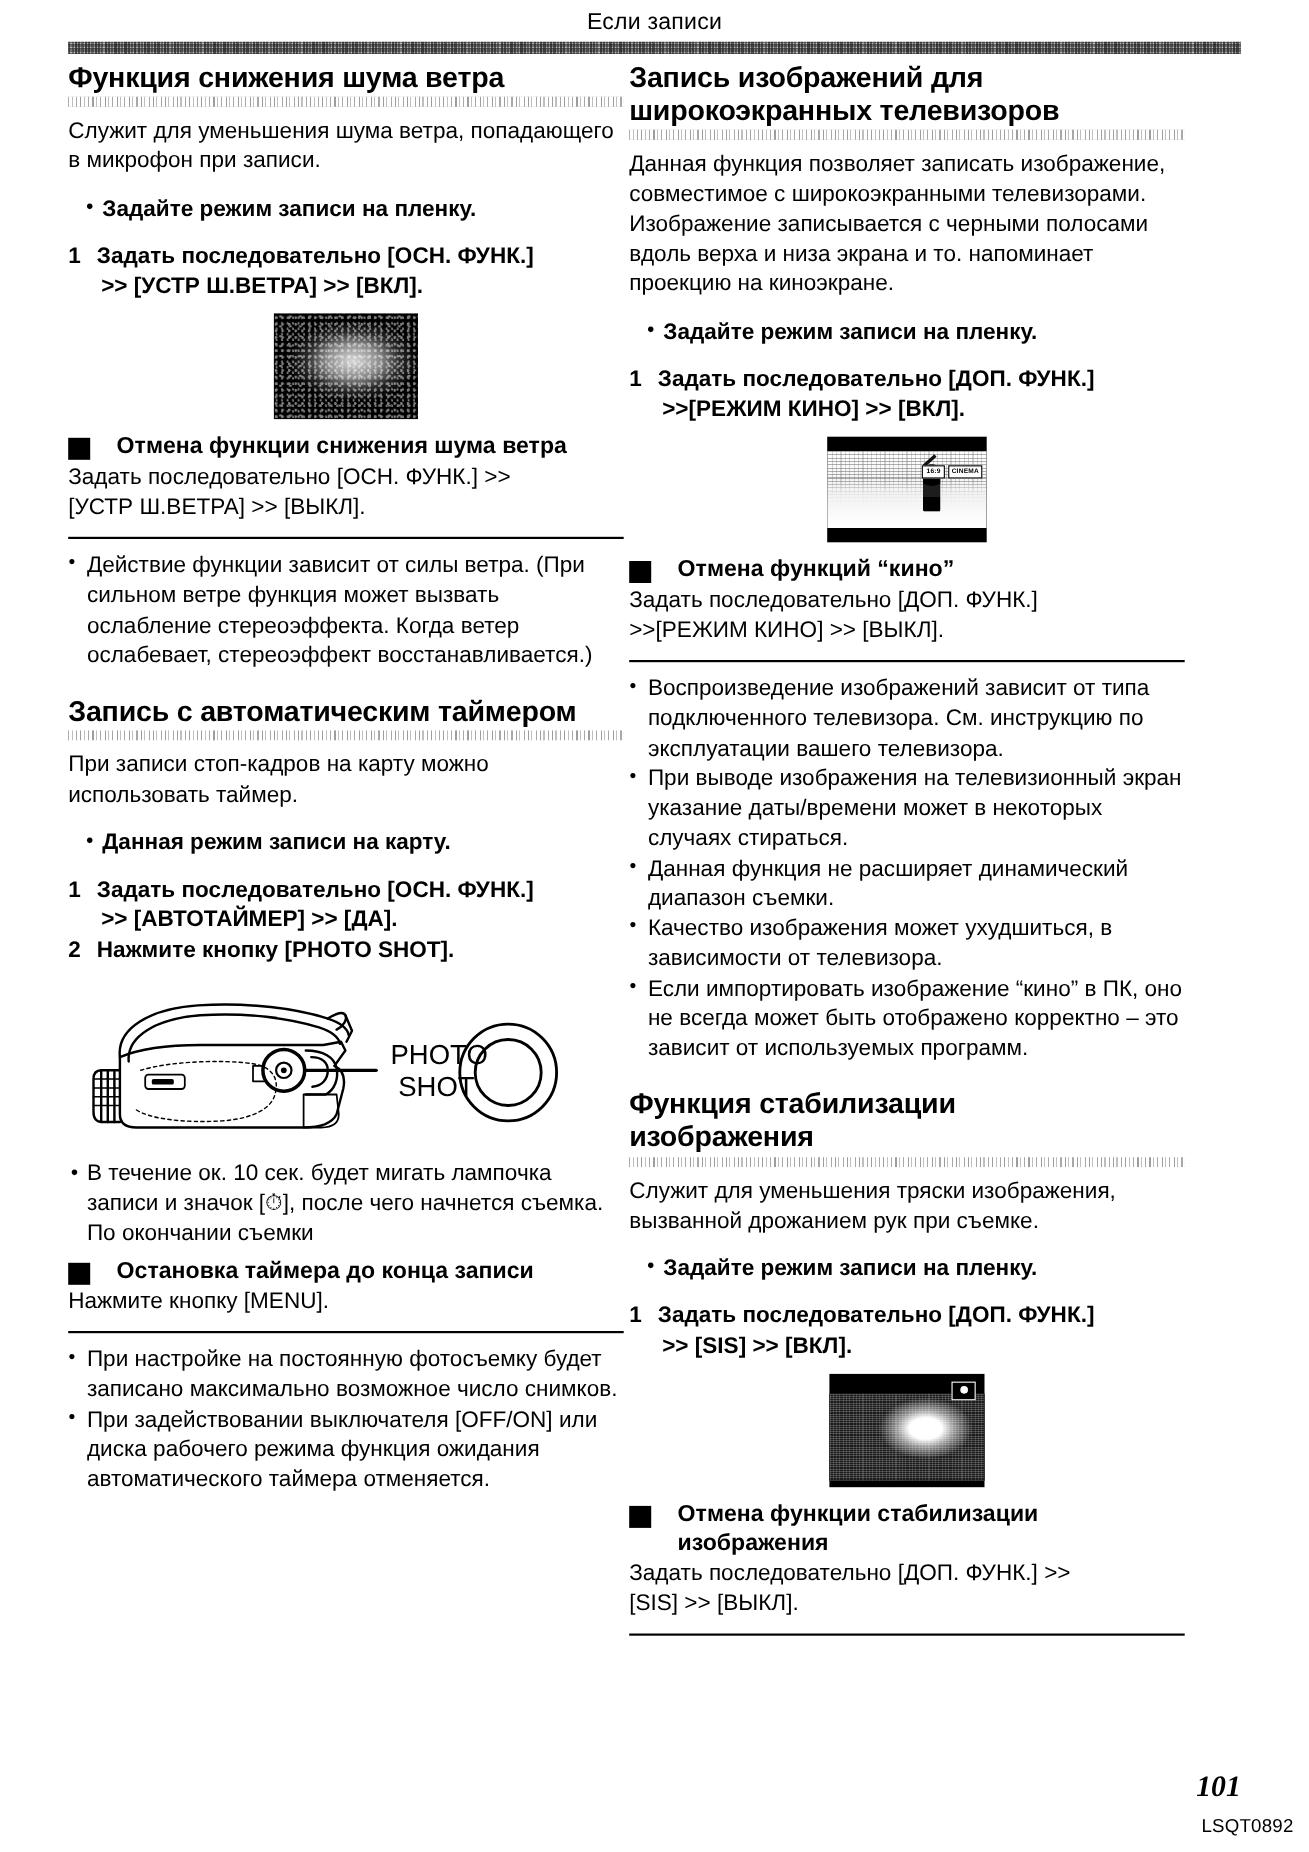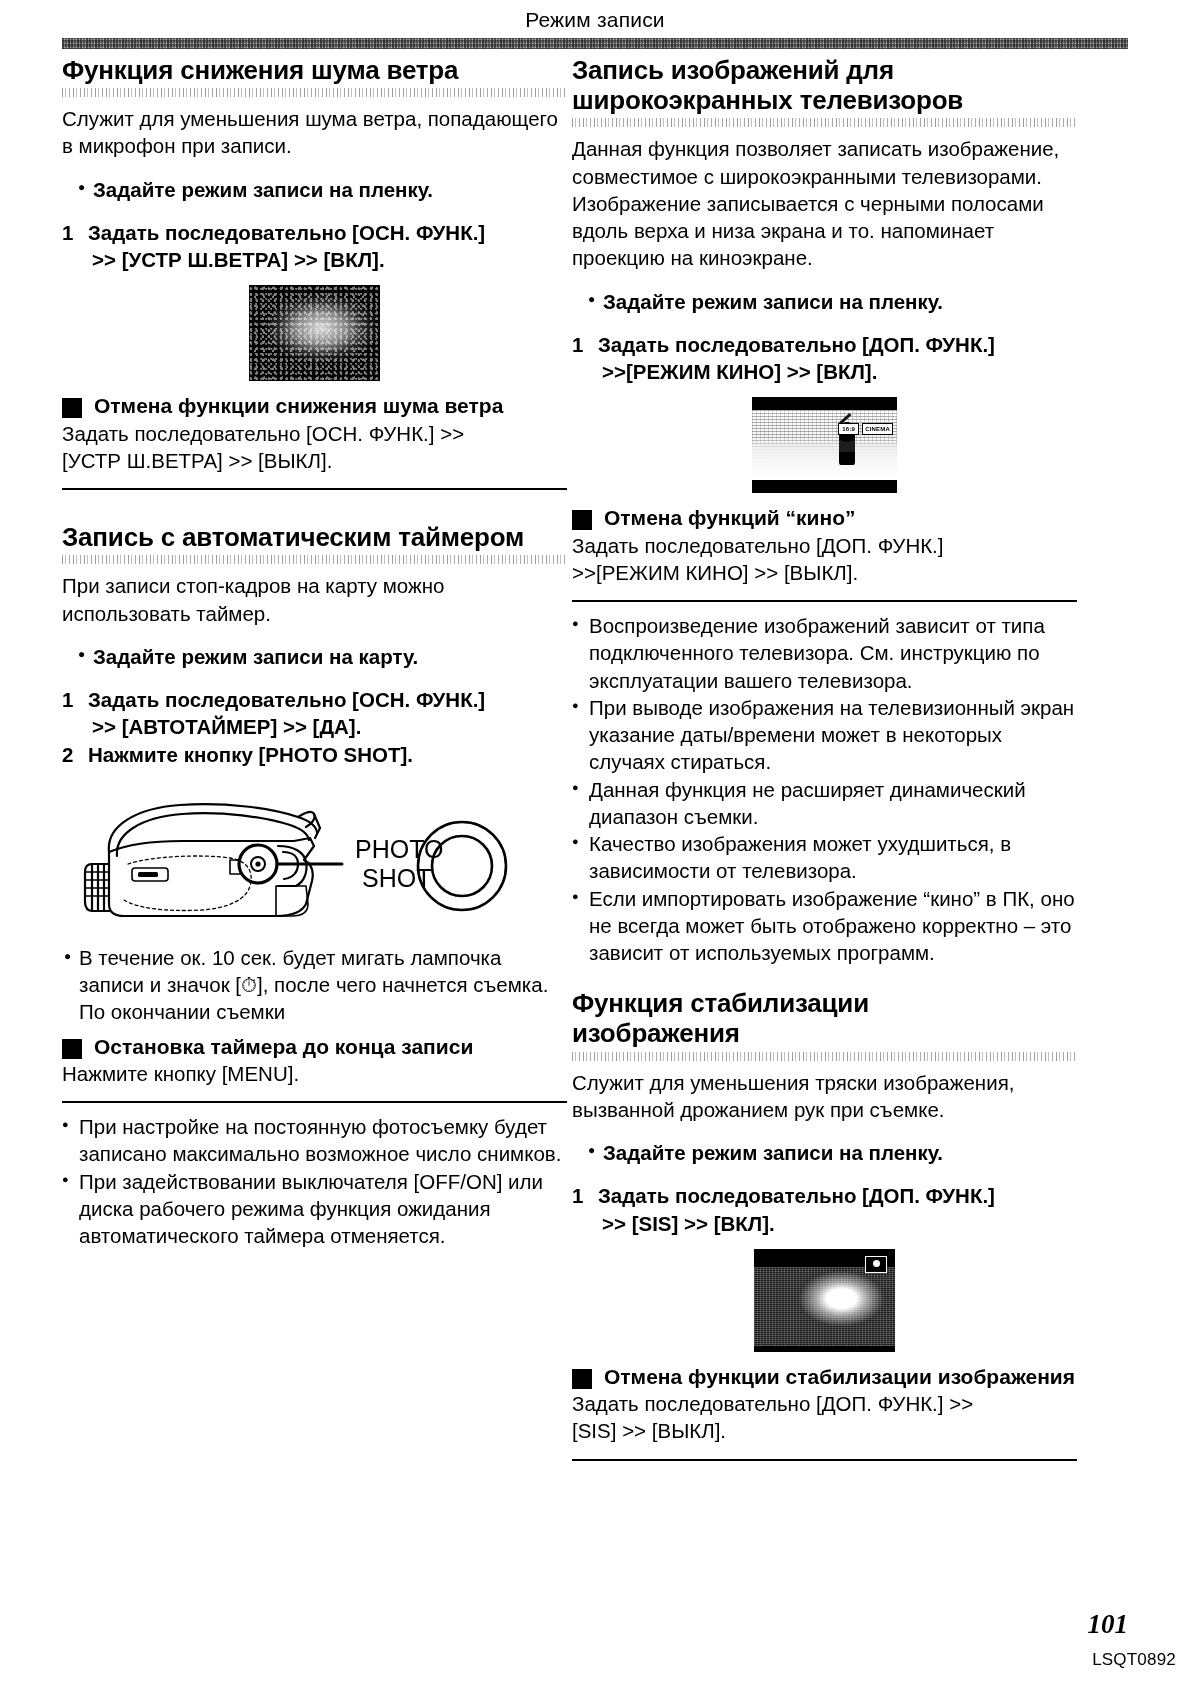--- a/index.html
+++ b/index.html
@@ -59,21 +59,21 @@
   }
   .num-item{
     font-size:20.5px;line-height:1.33;font-weight:bold;
     position:relative;padding-left:26px;margin:0;
   }
   .num-item .num{position:absolute;left:0;top:0;}
   .num-item .cont{display:block;padding-left:4px;}
 
   h3.sub{
     font-size:21px;font-weight:bold;margin:0;line-height:1.25;
-    position:relative;padding-left:32px;
+    position:relative;padding-left:44px;
   }
   h3.sub::before{
     content:"";position:absolute;left:0;top:5px;
     width:20px;height:20px;background:#000;
   }
   .note-rule{
     border:0;border-top:2px solid #000;margin:14px 0 10px 0;width:100%;
   }
   ul.notes{list-style:none;margin:0;padding:0;}
   ul.notes li{
@@ -187,21 +187,21 @@
     font-size:17px;letter-spacing:.2px;
   }
   .spacer8{height:8px;}
   .spacer22{height:22px;}
 </style>
 </head>
 <body>
 
 <div class="page">
 
-  <div class="running-head">Режим записи</div>
+  <div class="running-head">Если записи</div>
   <div class="head-band"></div>
 
   <div class="col col-left">
 
     <h2 class="sec">Функция снижения шума ветра</h2>
     <div class="rule-dots"></div>
     <p class="body">Служит для уменьшения шума ветра, попадающего в микрофон при записи.</p>
     <p class="bullet-line">Задайте режим записи на пленку.</p>
     <div class="num-item">
       <span class="num">1</span>
@@ -212,27 +212,30 @@
     <div class="photo photo-wind">
       <div class="grain"></div>
       <div class="spots"></div>
     </div>
 
     <h3 class="sub">Отмена функции снижения шума ветра</h3>
     <p class="body">Задать последовательно [ОСН. ФУНК.] &gt;&gt;</p>
     <p class="body">[УСТР Ш.ВЕТРА] &gt;&gt; [ВЫКЛ].</p>
 
     <hr class="note-rule">
+    <ul class="notes">
+      <li>Действие функции зависит от силы ветра. (При сильном ветре функция может вызвать ослабление стереоэффекта. Когда ветер ослабевает, стереоэффект восстанавливается.)</li>
+    </ul>
 
     <div class="spacer22"></div>
 
     <h2 class="sec">Запись с автоматическим таймером</h2>
     <div class="rule-dots"></div>
     <p class="body">При записи стоп-кадров на карту можно использовать таймер.</p>
-    <p class="bullet-line">Задайте режим записи на карту.</p>
+    <p class="bullet-line">Данная режим записи на карту.</p>
     <div class="num-item">
       <span class="num">1</span>
       <span>Задать последовательно [ОСН. ФУНК.]</span>
       <span class="cont">&gt;&gt; [АВТОТАЙМЕР] &gt;&gt; [ДА].</span>
     </div>
     <div class="num-item">
       <span class="num">2</span>
       <span>Нажмите кнопку [PHOTO SHOT].</span>
     </div>
 

